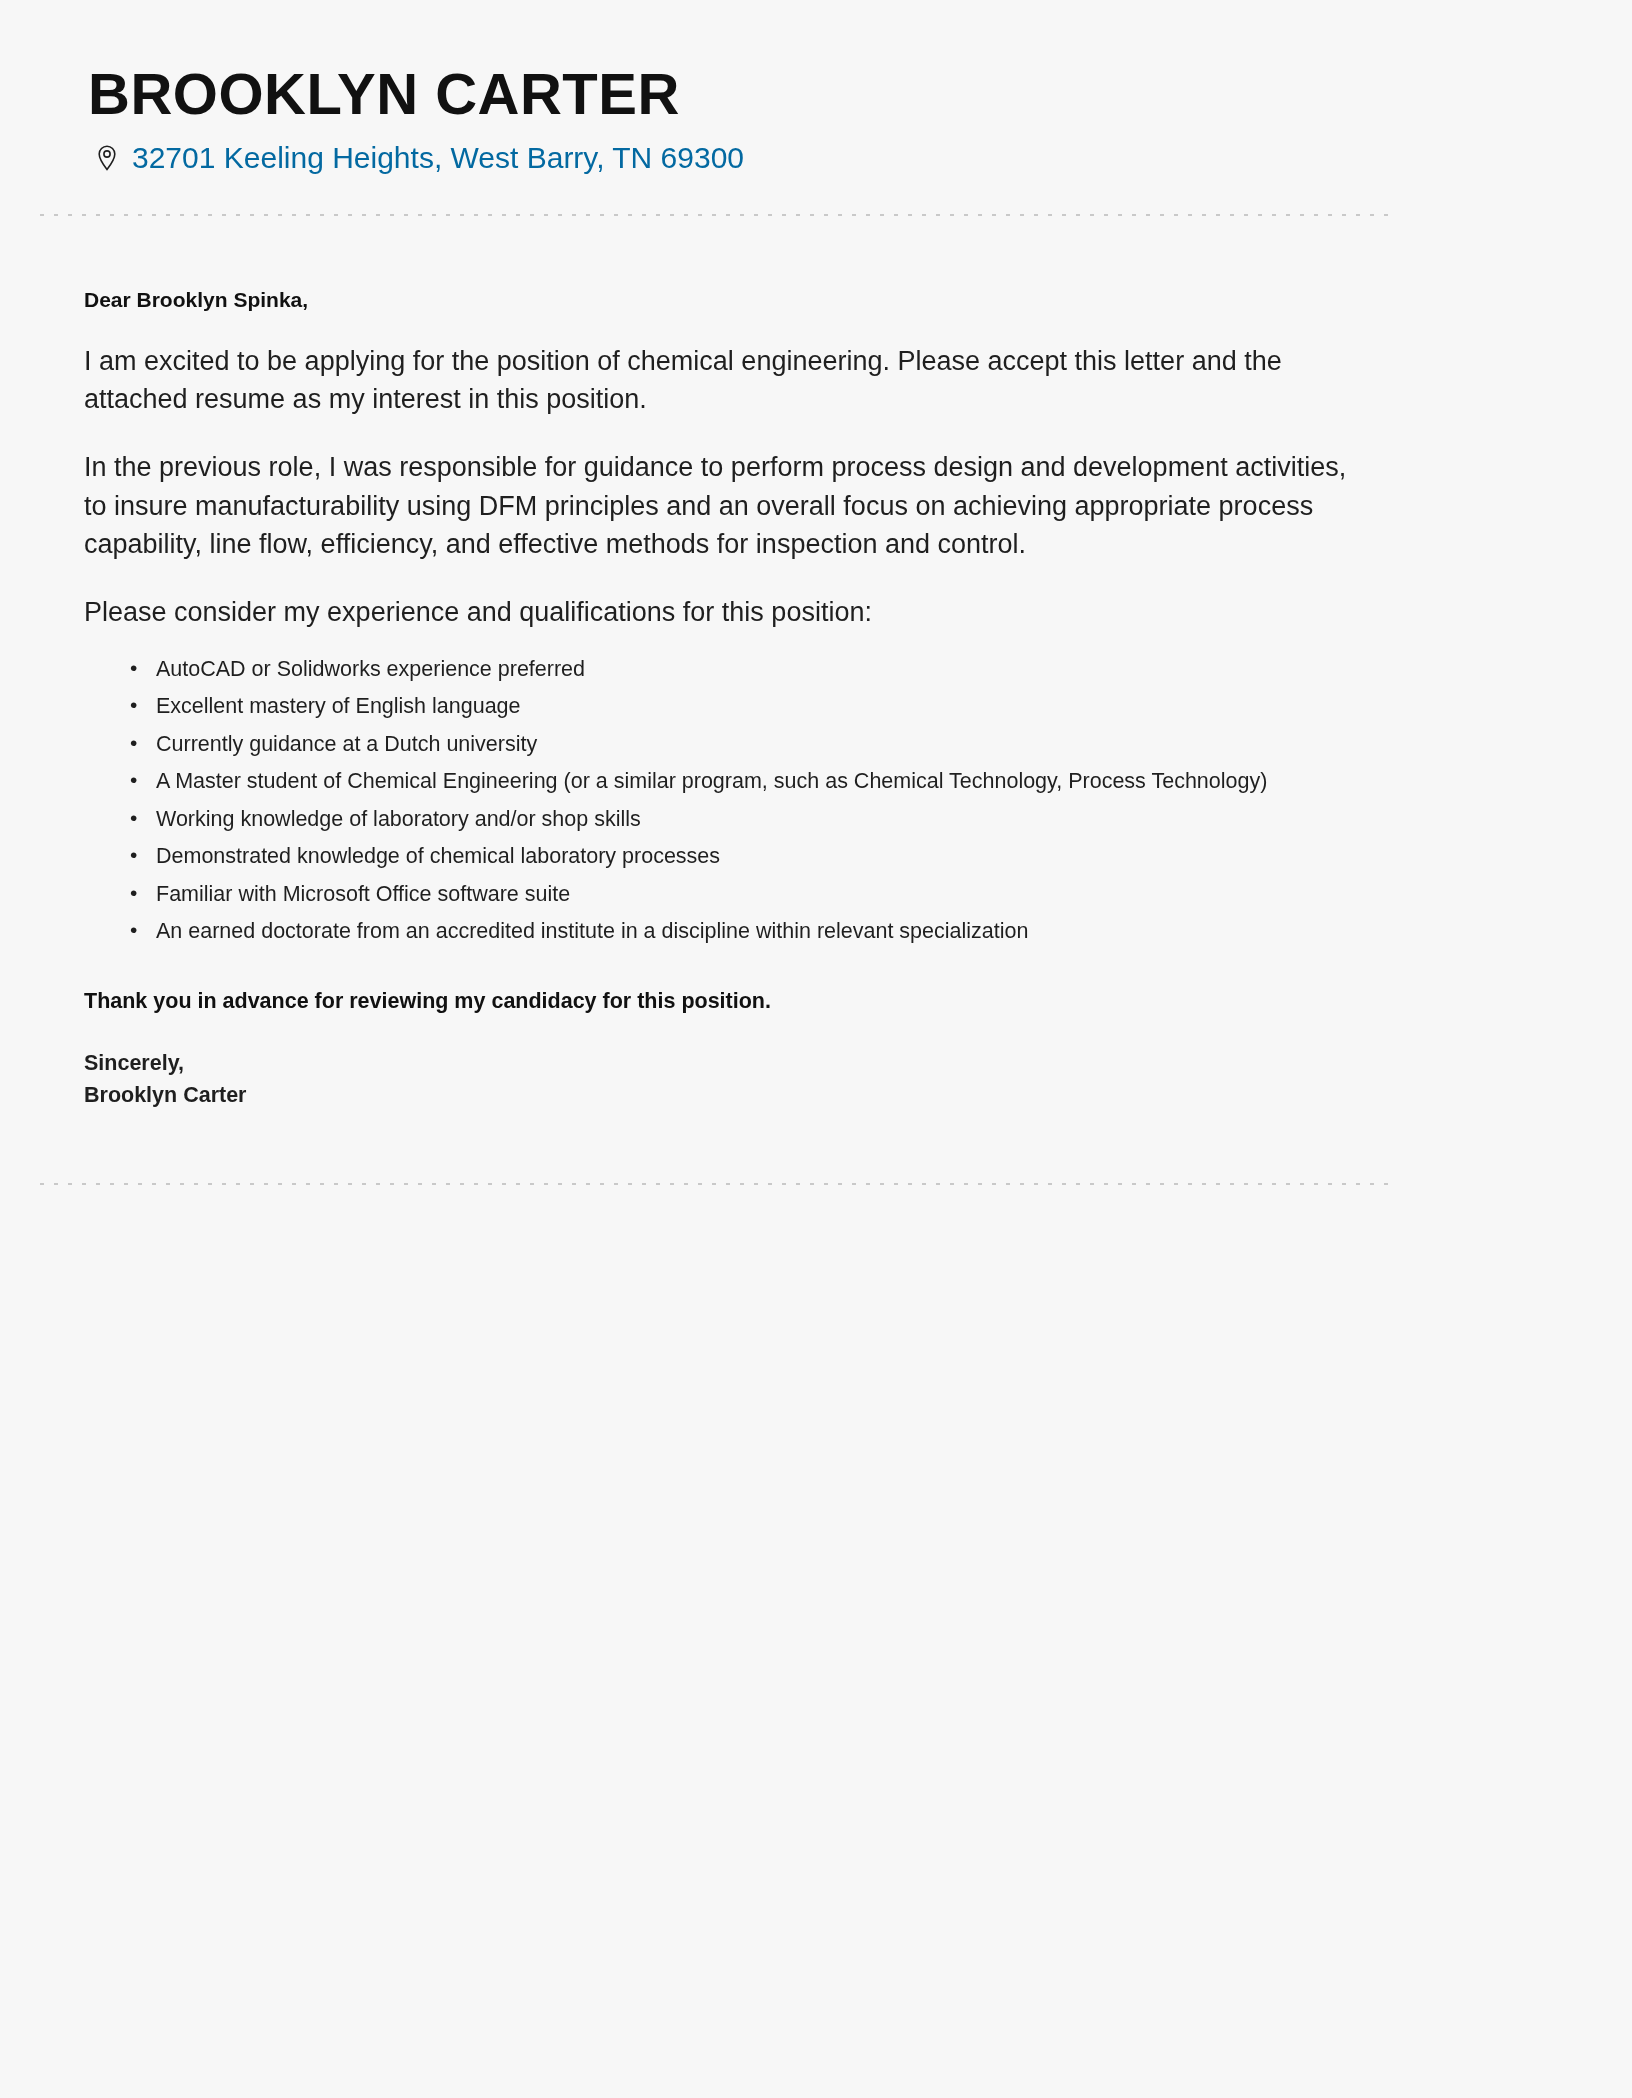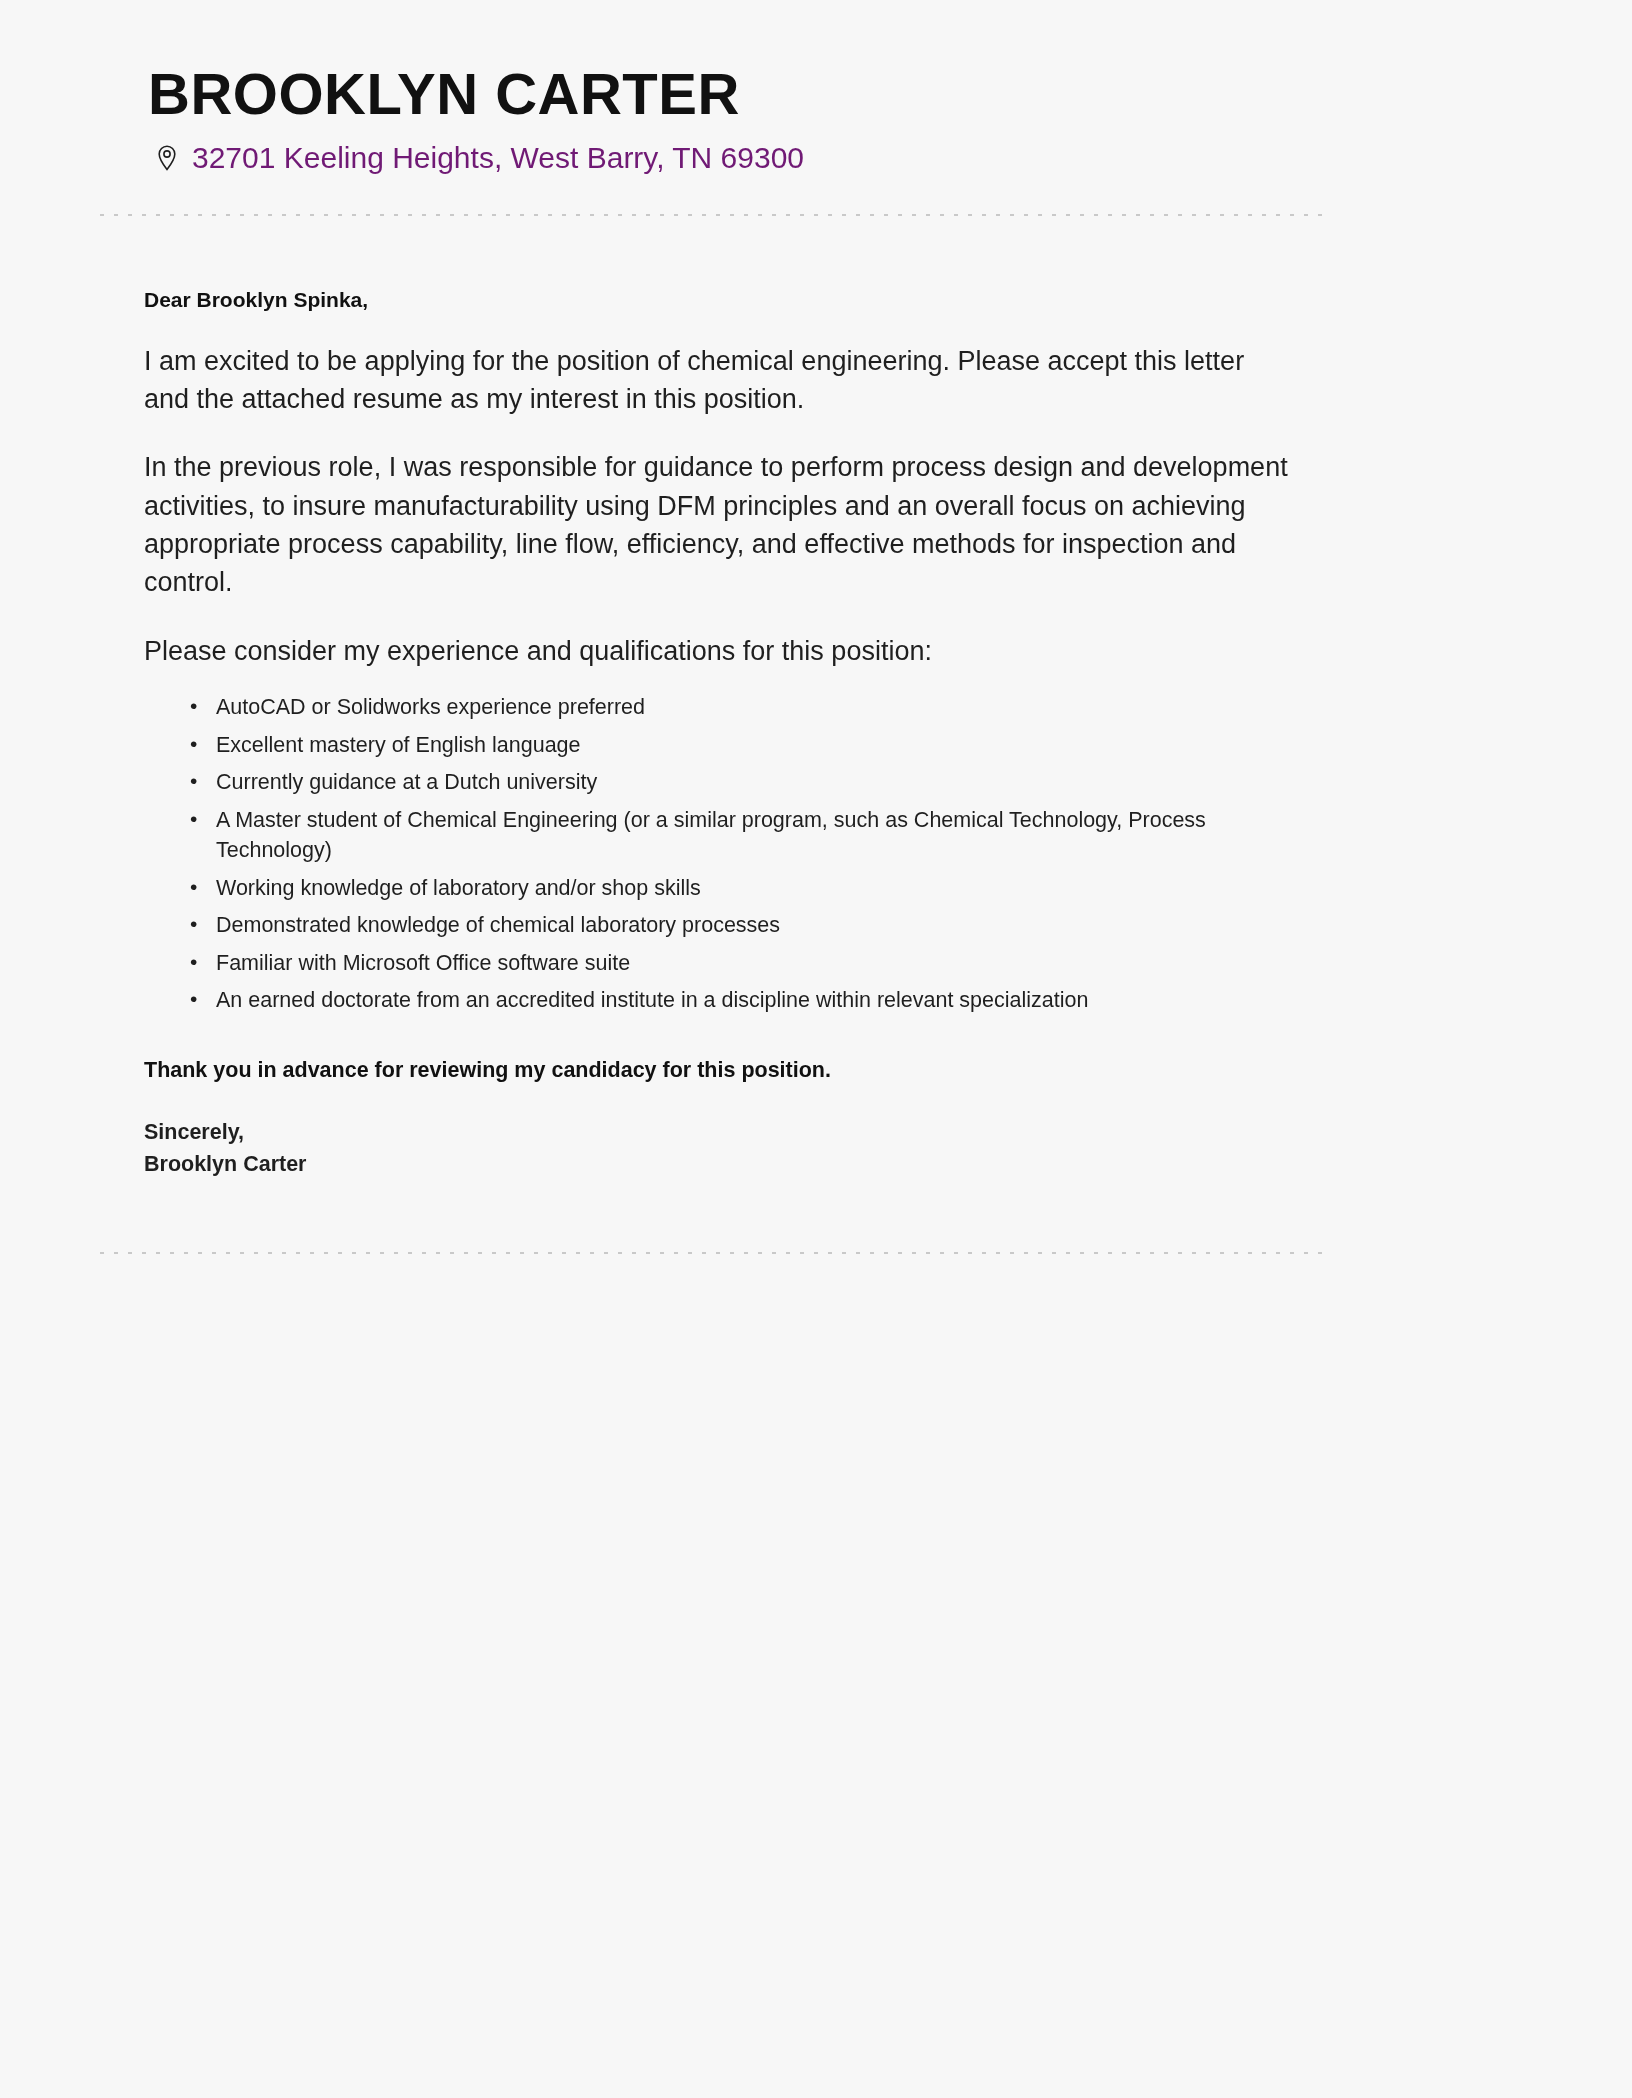--- a/index.html
+++ b/index.html
@@ -12,21 +12,21 @@
     background: #f7f7f7;
     font-family: "Liberation Sans", sans-serif;
     color: #1a1a1a;
     -webkit-font-smoothing: antialiased;
   }
   .page {
     position: relative;
     width: 1432px;
     height: 2098px;
     box-sizing: border-box;
-    padding: 0 100px;
+    padding: 0 40px;
   }
   .header {
     padding-top: 62px;
     padding-left: 48px;
   }
   .name {
     font-size: 58px;
     font-weight: 700;
     letter-spacing: 0.5px;
     line-height: 1.1;
@@ -44,21 +44,21 @@
     width: 26px;
     height: 30px;
     margin-right: 12px;
     display: inline-flex;
     align-items: center;
     justify-content: center;
     flex: none;
   }
   .address {
     font-size: 30px;
-    color: #701a75;
+    color: #0369a1;
     line-height: 1.2;
     white-space: nowrap;
   }
   .divider {
     margin: 38px 0 0 0;
     height: 2px;
     background-image: repeating-linear-gradient(to right, #c9c9c9 0 4px, rgba(0,0,0,0) 4px 14px);
   }
   .divider.bottom {
     margin-top: 0;

